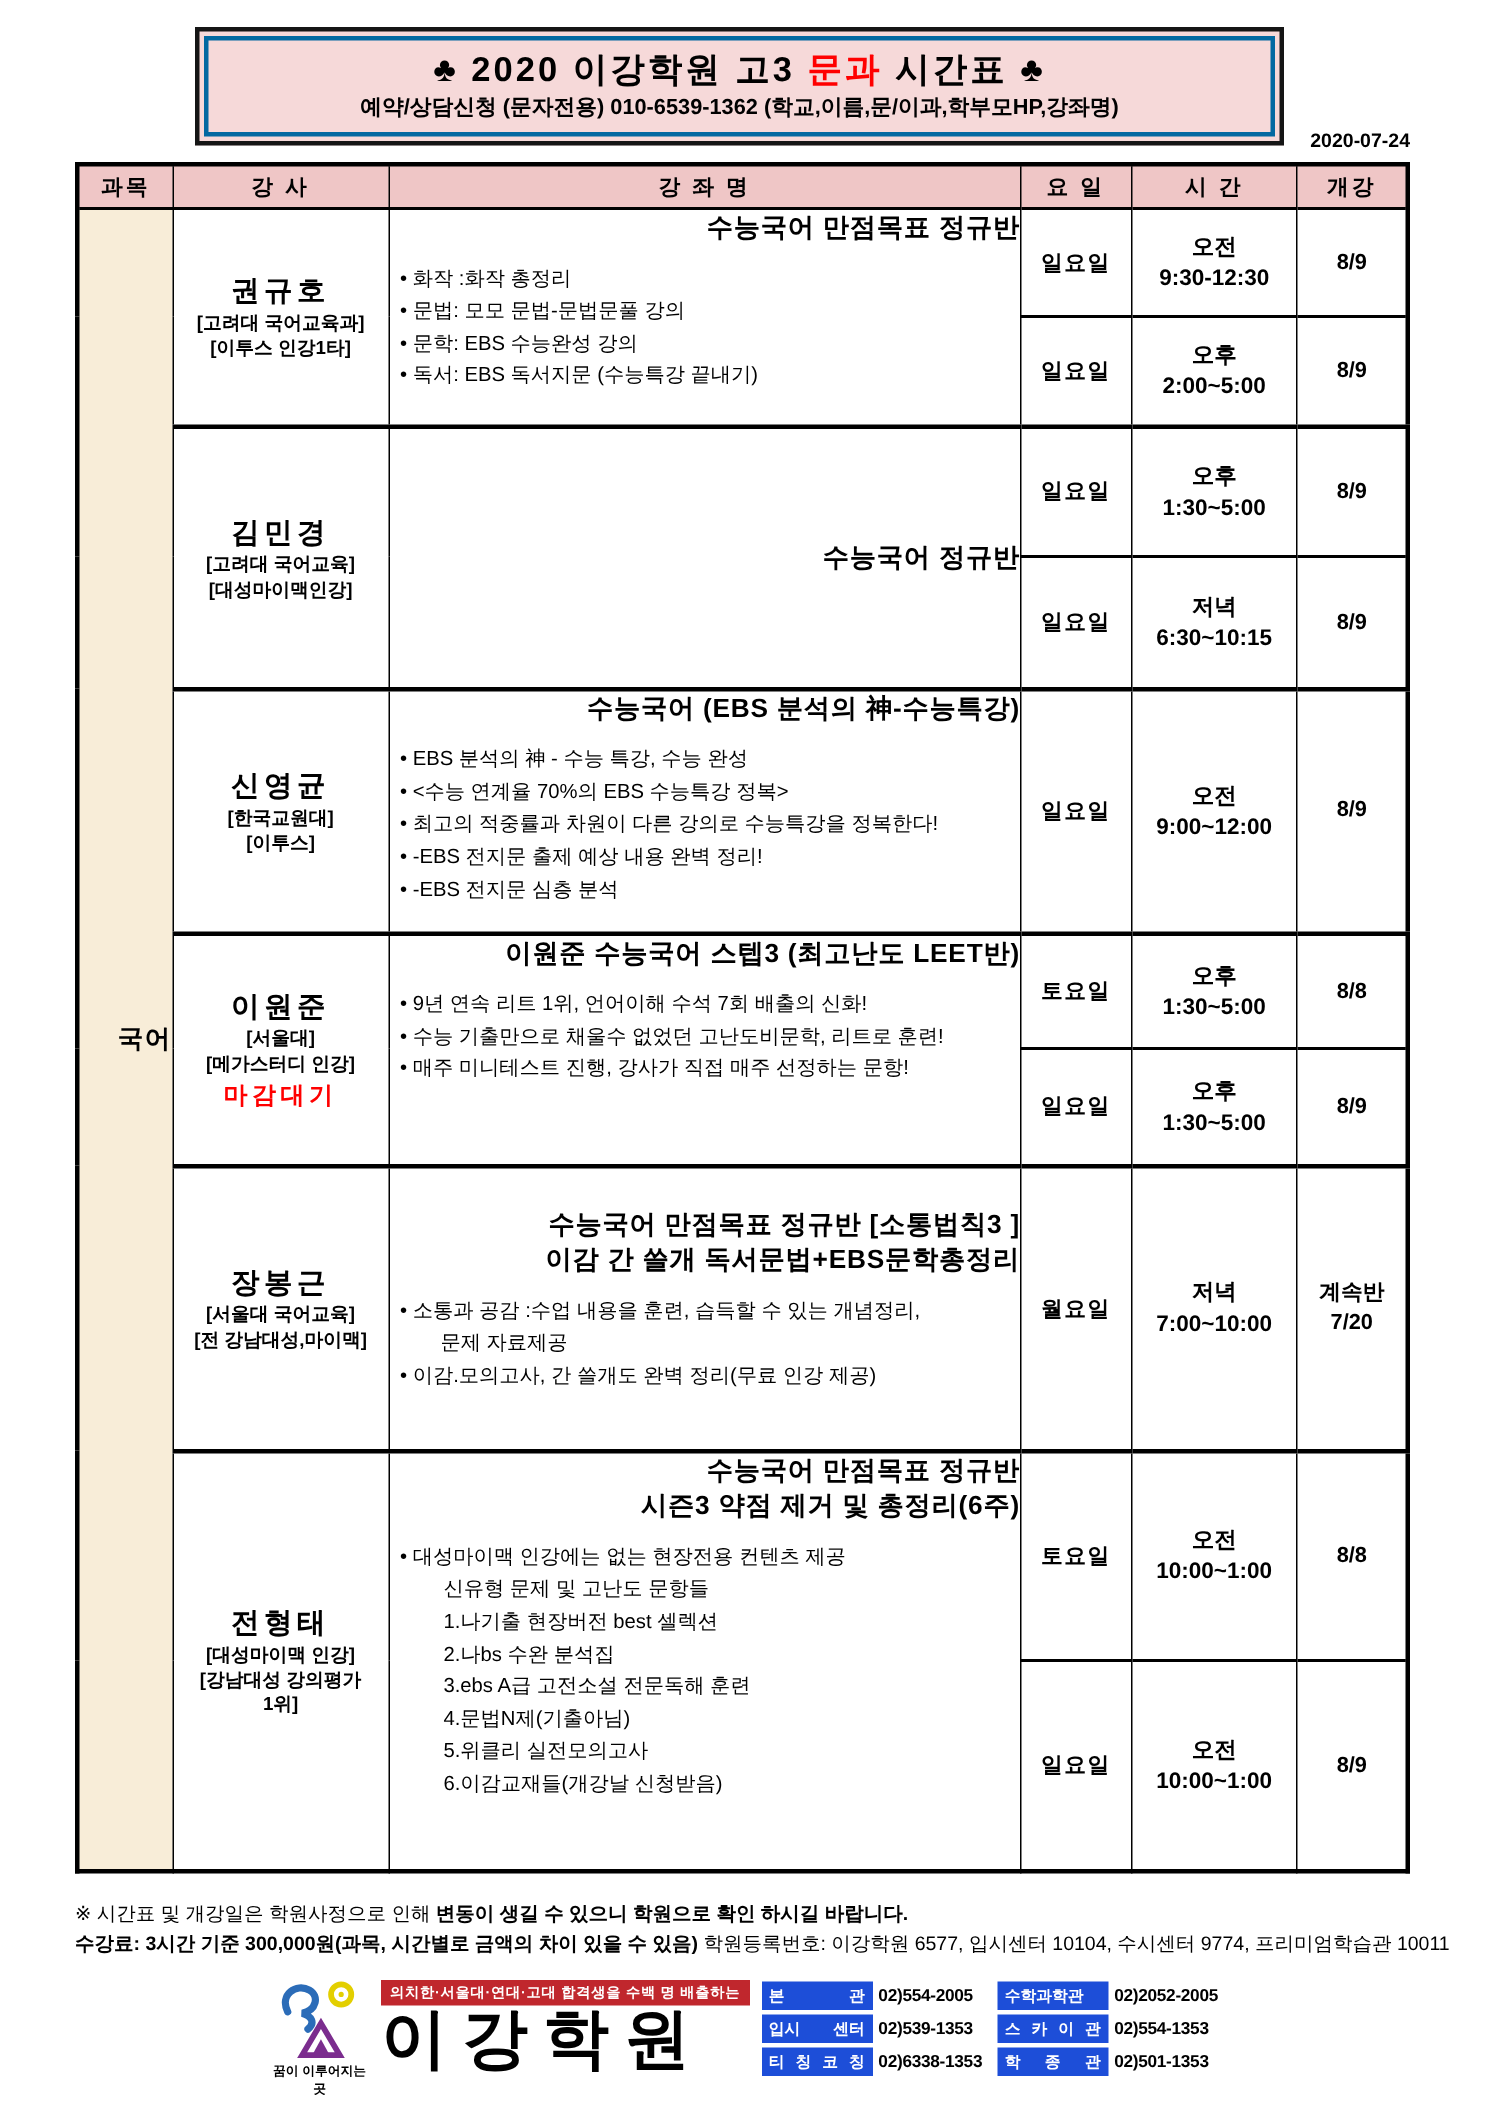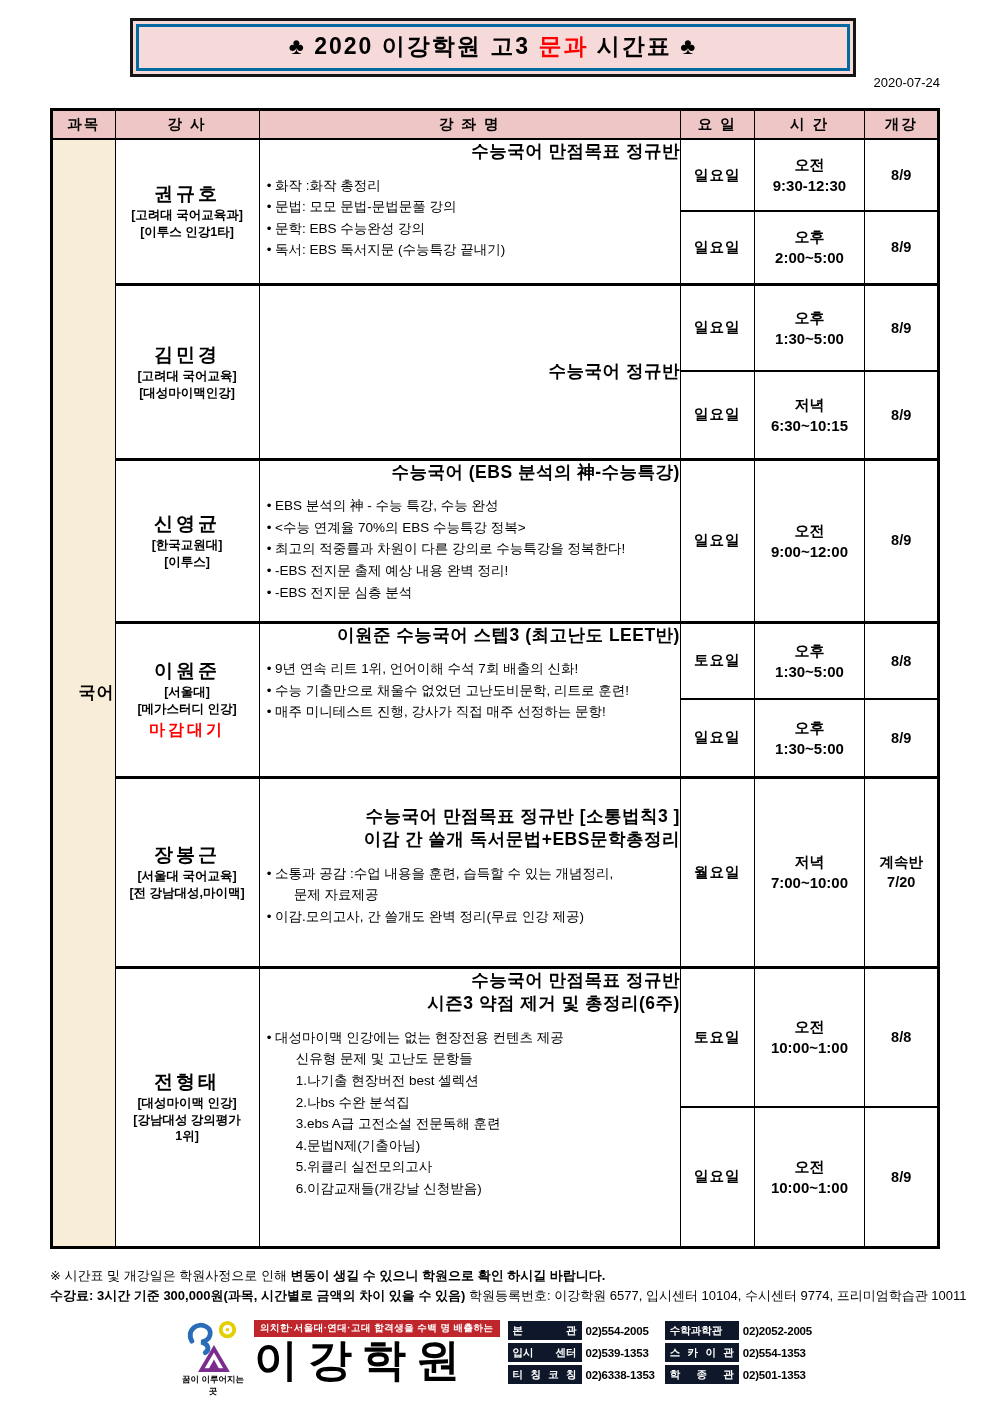--- a/index.html
+++ b/index.html
@@ -6,21 +6,21 @@
   .page{position:relative;width:992px;height:1403px;background:#fff;overflow:hidden;
         font-family:"Liberation Sans","DejaVu Sans",sans-serif;color:#000;}
 
   
   .title-box{position:absolute;left:130px;top:18px;width:726px;border:3px solid #151515;
              background:#f6d9d9;padding:3px;box-sizing:border-box;}
   .title-inner{border:3px solid #0369a1;text-align:center;padding:5px 4px 7px;}
   .title-main{font-size:23px;font-weight:bold;letter-spacing:2px;line-height:1.25;}
   .title-main .hl{color:#ff0000;}
   .title-sub{font-size:14.5px;font-weight:bold;margin-top:1px;letter-spacing:0px;}
-  .date{position:absolute;right:52px;top:75px;font-size:13px;font-weight:normal;}
+  .date{position:absolute;right:52px;top:86px;font-size:13px;font-weight:bold;}
 
   
   table.timetable{position:absolute;left:50px;top:108px;width:890px;border-collapse:collapse;
                   table-layout:fixed;border:3px solid #000;}
   .timetable th{background:#efc6c6;font-size:14.5px;font-weight:bold;border:1px solid #000;
                 border-bottom:2px solid #000;height:27px;padding:0;letter-spacing:2px;}
   .timetable td{border:1px solid #000;padding:0;}
   tr.gstart td{border-top:3px solid #000;}
   tr.ssep td{border-top:2px solid #000;}
 
@@ -60,32 +60,33 @@
             align-items:flex-start;gap:8px;}
   .logo-mark{width:66px;text-align:center;flex:0 0 auto;}
   .logo-tagline{font-size:8.5px;font-weight:bold;margin-top:-2px;letter-spacing:0px;}
   .logo-center{display:flex;flex-direction:column;flex:0 0 auto;}
   .brand-banner{background:#c0272d;color:#fff;font-size:9.5px;font-weight:bold;text-align:center;
                 padding:2px 6px;letter-spacing:0.5px;white-space:nowrap;}
   .brand-name{font-size:44px;font-weight:bold;letter-spacing:10px;line-height:1.0;margin-top:1px;white-space:nowrap;}
   .phone-grid{display:grid;grid-template-columns:auto auto;column-gap:10px;row-gap:3px;
               align-content:start;margin-top:1px;}
   .phone-item{display:flex;align-items:center;gap:4px;}
-  .phone-label{background:#0f172a;color:#fff;font-size:10.5px;font-weight:bold;padding:2.5px 5px;
+  .phone-label{background:#1d4ed8;color:#fff;font-size:10.5px;font-weight:bold;padding:2.5px 5px;
                width:64px;box-sizing:content-box;text-align:justify;text-align-last:justify;}
   .phone-number{font-size:11.5px;font-weight:bold;letter-spacing:-0.2px;}
 </style>
 </head>
 <body>
 
 <div class="page">
 
   <div class="title-box">
     <div class="title-inner">
       <div class="title-main"><span>♣  2020 이강학원 고3 </span><span class="hl">문과</span><span> 시간표  ♣</span></div>
+      <div class="title-sub">예약/상담신청 (문자전용) 010-6539-1362 (학교,이름,문/이과,학부모HP,강좌명)</div>
     </div>
   </div>
   <div class="date">2020-07-24</div>
 
   <table class="timetable">
     <colgroup>
       <col style="width:63px">
         <col style="width:143px">
         <col style="width:418px">
       <col style="width:73px">

